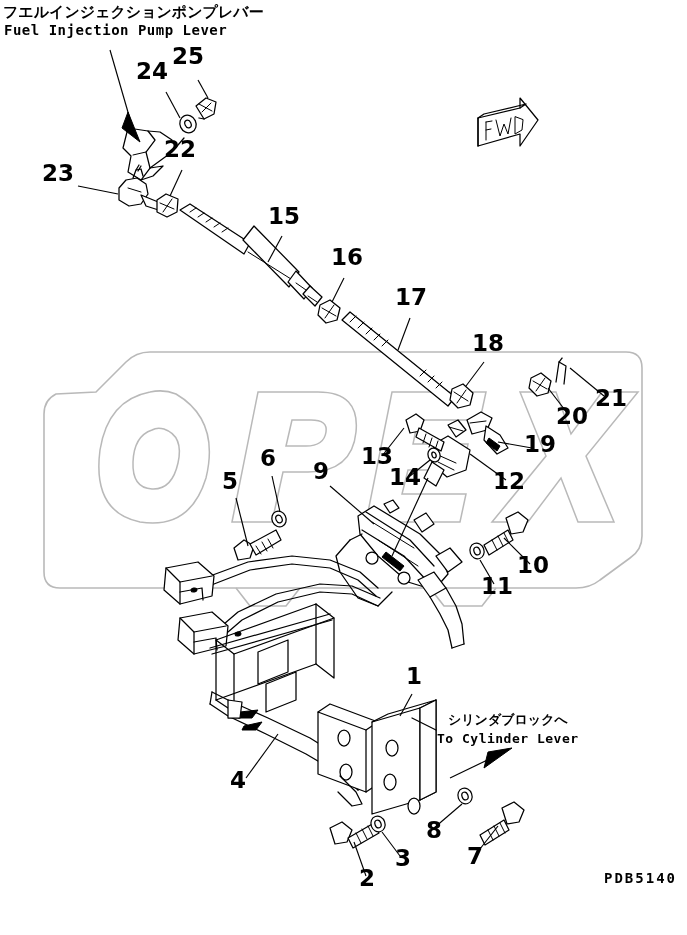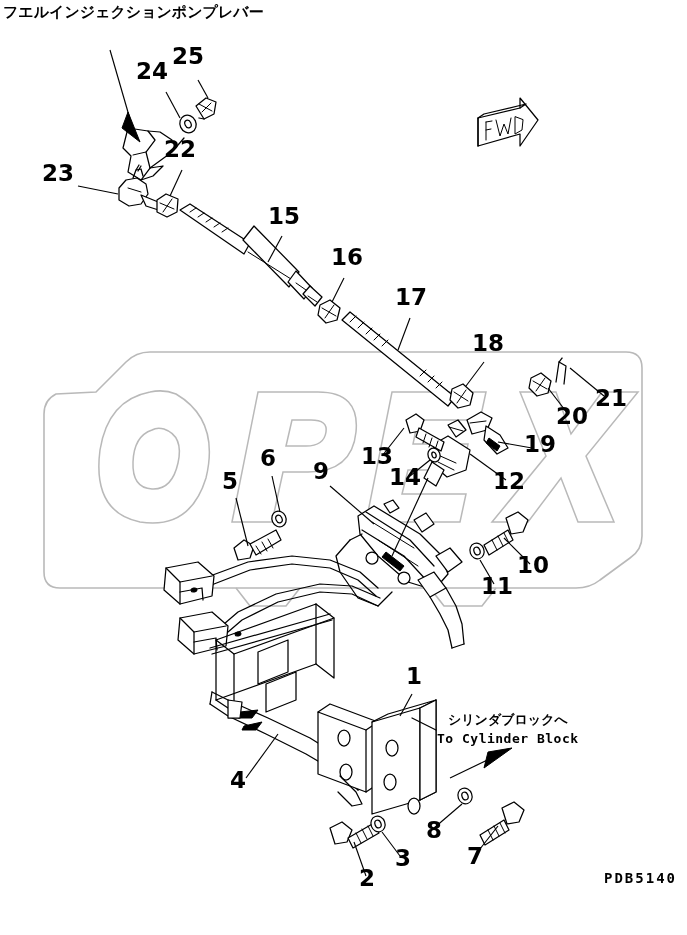--- a/index.html
+++ b/index.html
@@ -293,18 +293,19 @@
         <text class="callout" x="572" y="424" text-anchor="middle">20</text>
         <text class="callout" x="611" y="406" text-anchor="middle">21</text>
         <text class="callout" x="180" y="157" text-anchor="middle">22</text>
         <text class="callout" x="58" y="181" text-anchor="middle">23</text>
         <text class="callout" x="152" y="79" text-anchor="middle">24</text>
         <text class="callout" x="188" y="64" text-anchor="middle">25</text>
       </g>
   </svg>
 
   <div class="titleJP" style="left:3px;top:3px;background:#fff;">フエルインジェクションポンプレバー</div>
+  <div class="titleEN" style="left:4px;top:22px;">Fuel Injection Pump Lever</div>
 
   <div class="noteJP" style="left:448px;top:711px;">シリンダブロックへ</div>
-  <div class="noteEN" style="left:437px;top:731px;">To Cylinder Block</div>
+  <div class="noteEN" style="left:437px;top:731px;">To Cylinder Lever</div>
 
   <div class="dwgno" style="left:604px;top:870px;">PDB5140</div>
 </div>
 
 </body></html>

